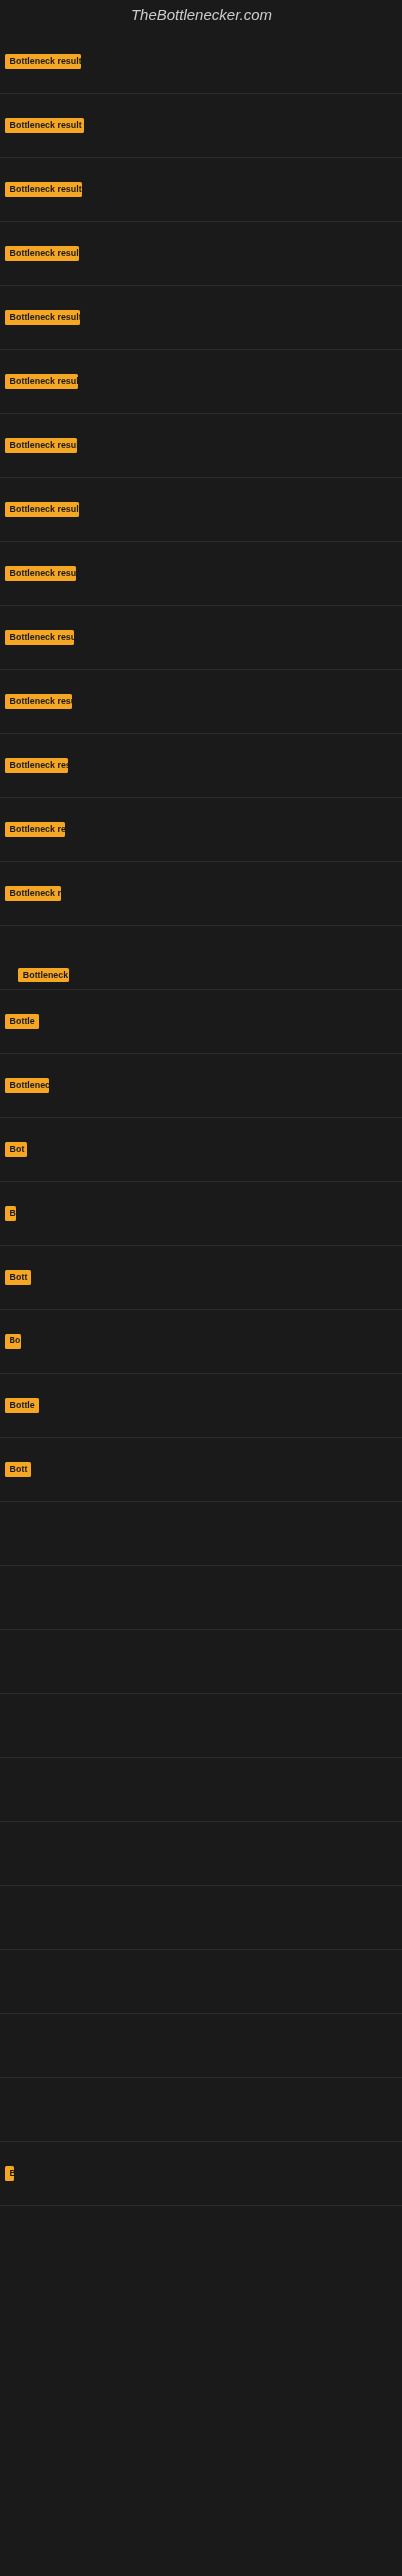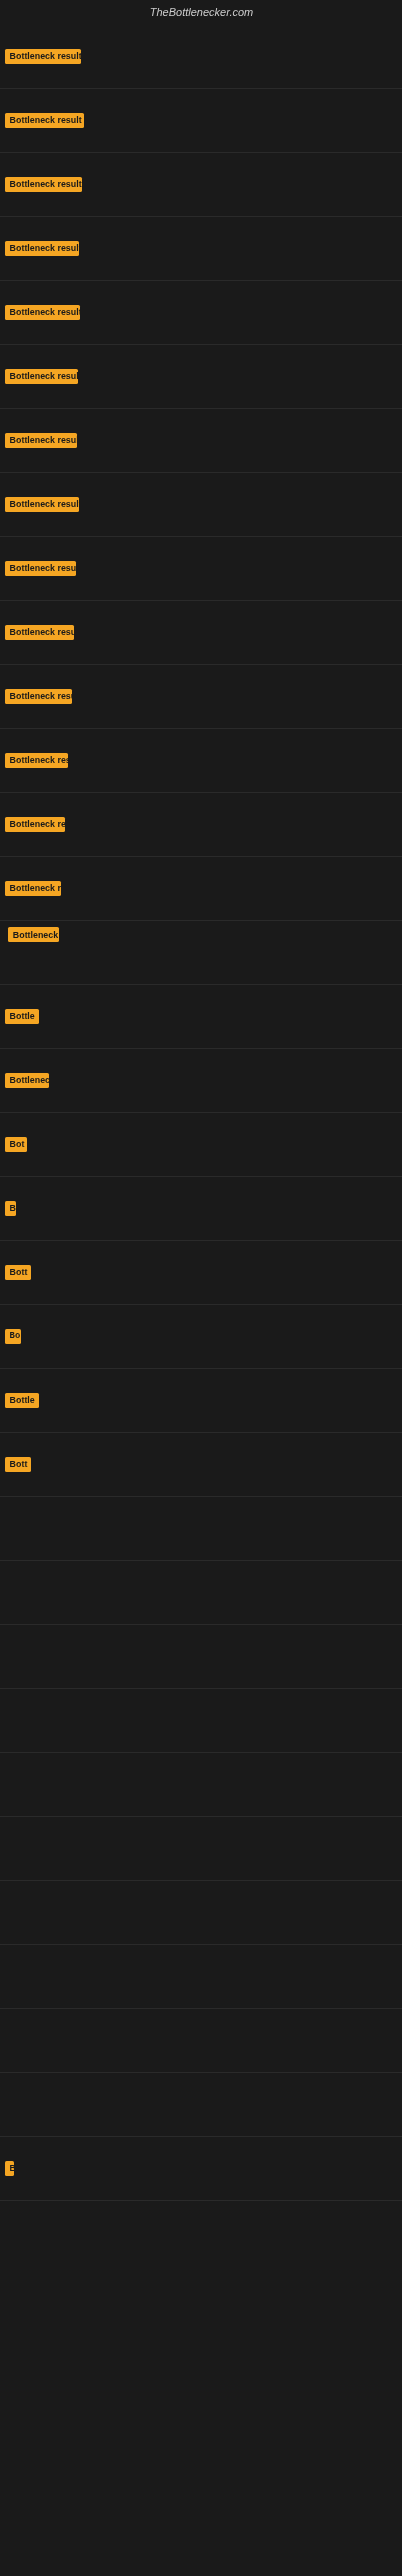--- a/index.html
+++ b/index.html
@@ -12,21 +12,21 @@
       width: 403px;
       min-height: 2576px;
       background-color: #1a1a1a;
       font-family: Arial, sans-serif;
       position: relative;
     }
 
     .site-title {
       text-align: center;
       color: #cccccc;
-      font-size: 11px;
+      font-size: 15px;
       padding: 6.4px 0;
       font-style: italic;
     }
 
     .bottleneck-badge {
       display: inline-block;
       background-color: #f5a623;
       color: #1a1a1a;
       font-size: 8.9px;
       font-weight: bold;
@@ -77,21 +77,21 @@
     </div>
     <div style="position: relative; min-height: 64px; border-bottom: 0.8px solid rgb(42, 42, 42); display: flex; align-items: center; padding-left: 4.8px; padding-top: 6.4px; padding-bottom: 6.4px;">
       <span class="bottleneck-badge" style="max-width: 63px;">Bottleneck res</span>
     </div>
     <div style="position: relative; min-height: 64px; border-bottom: 0.8px solid rgb(42, 42, 42); display: flex; align-items: center; padding-left: 4.8px; padding-top: 6.4px; padding-bottom: 6.4px;">
       <span class="bottleneck-badge" style="max-width: 60px;">Bottleneck res</span>
     </div>
     <div style="position: relative; min-height: 64px; border-bottom: 0.8px solid rgb(42, 42, 42); display: flex; align-items: center; padding-left: 4.8px; padding-top: 6.4px; padding-bottom: 6.4px;">
       <span class="bottleneck-badge" style="max-width: 56px;">Bottleneck res</span>
     </div>
-    <div style="position: relative; min-height: 64px; border-bottom: 0.8px solid rgb(42, 42, 42); display: flex; align-items: flex-start; padding-left: 8px; padding-top: 6.4px; padding-bottom: 6.4px;">
+    <div style="position: relative; min-height: 64px; border-bottom: 0.8px solid rgb(42, 42, 42); display: flex; align-items: flex-end; padding-left: 18px; padding-top: 6.4px; padding-bottom: 6.4px;">
       <span class="bottleneck-badge" style="max-width: 51px;">Bottleneck</span>
     </div>
     <div style="position: relative; min-height: 64px; border-bottom: 0.8px solid rgb(42, 42, 42); display: flex; align-items: center; padding-left: 4.8px; padding-top: 6.4px; padding-bottom: 6.4px;">
       <span class="bottleneck-badge" style="max-width: 34px;">Bottle</span>
     </div>
     <div style="position: relative; min-height: 64px; border-bottom: 0.8px solid rgb(42, 42, 42); display: flex; align-items: center; padding-left: 4.8px; padding-top: 6.4px; padding-bottom: 6.4px;">
       <span class="bottleneck-badge" style="max-width: 44px;">Bottlenec</span>
     </div>
     <div style="position: relative; min-height: 64px; border-bottom: 0.8px solid rgb(42, 42, 42); display: flex; align-items: center; padding-left: 4.8px; padding-top: 6.4px; padding-bottom: 6.4px;">
       <span class="bottleneck-badge" style="max-width: 22.5px;">Bot</span>

